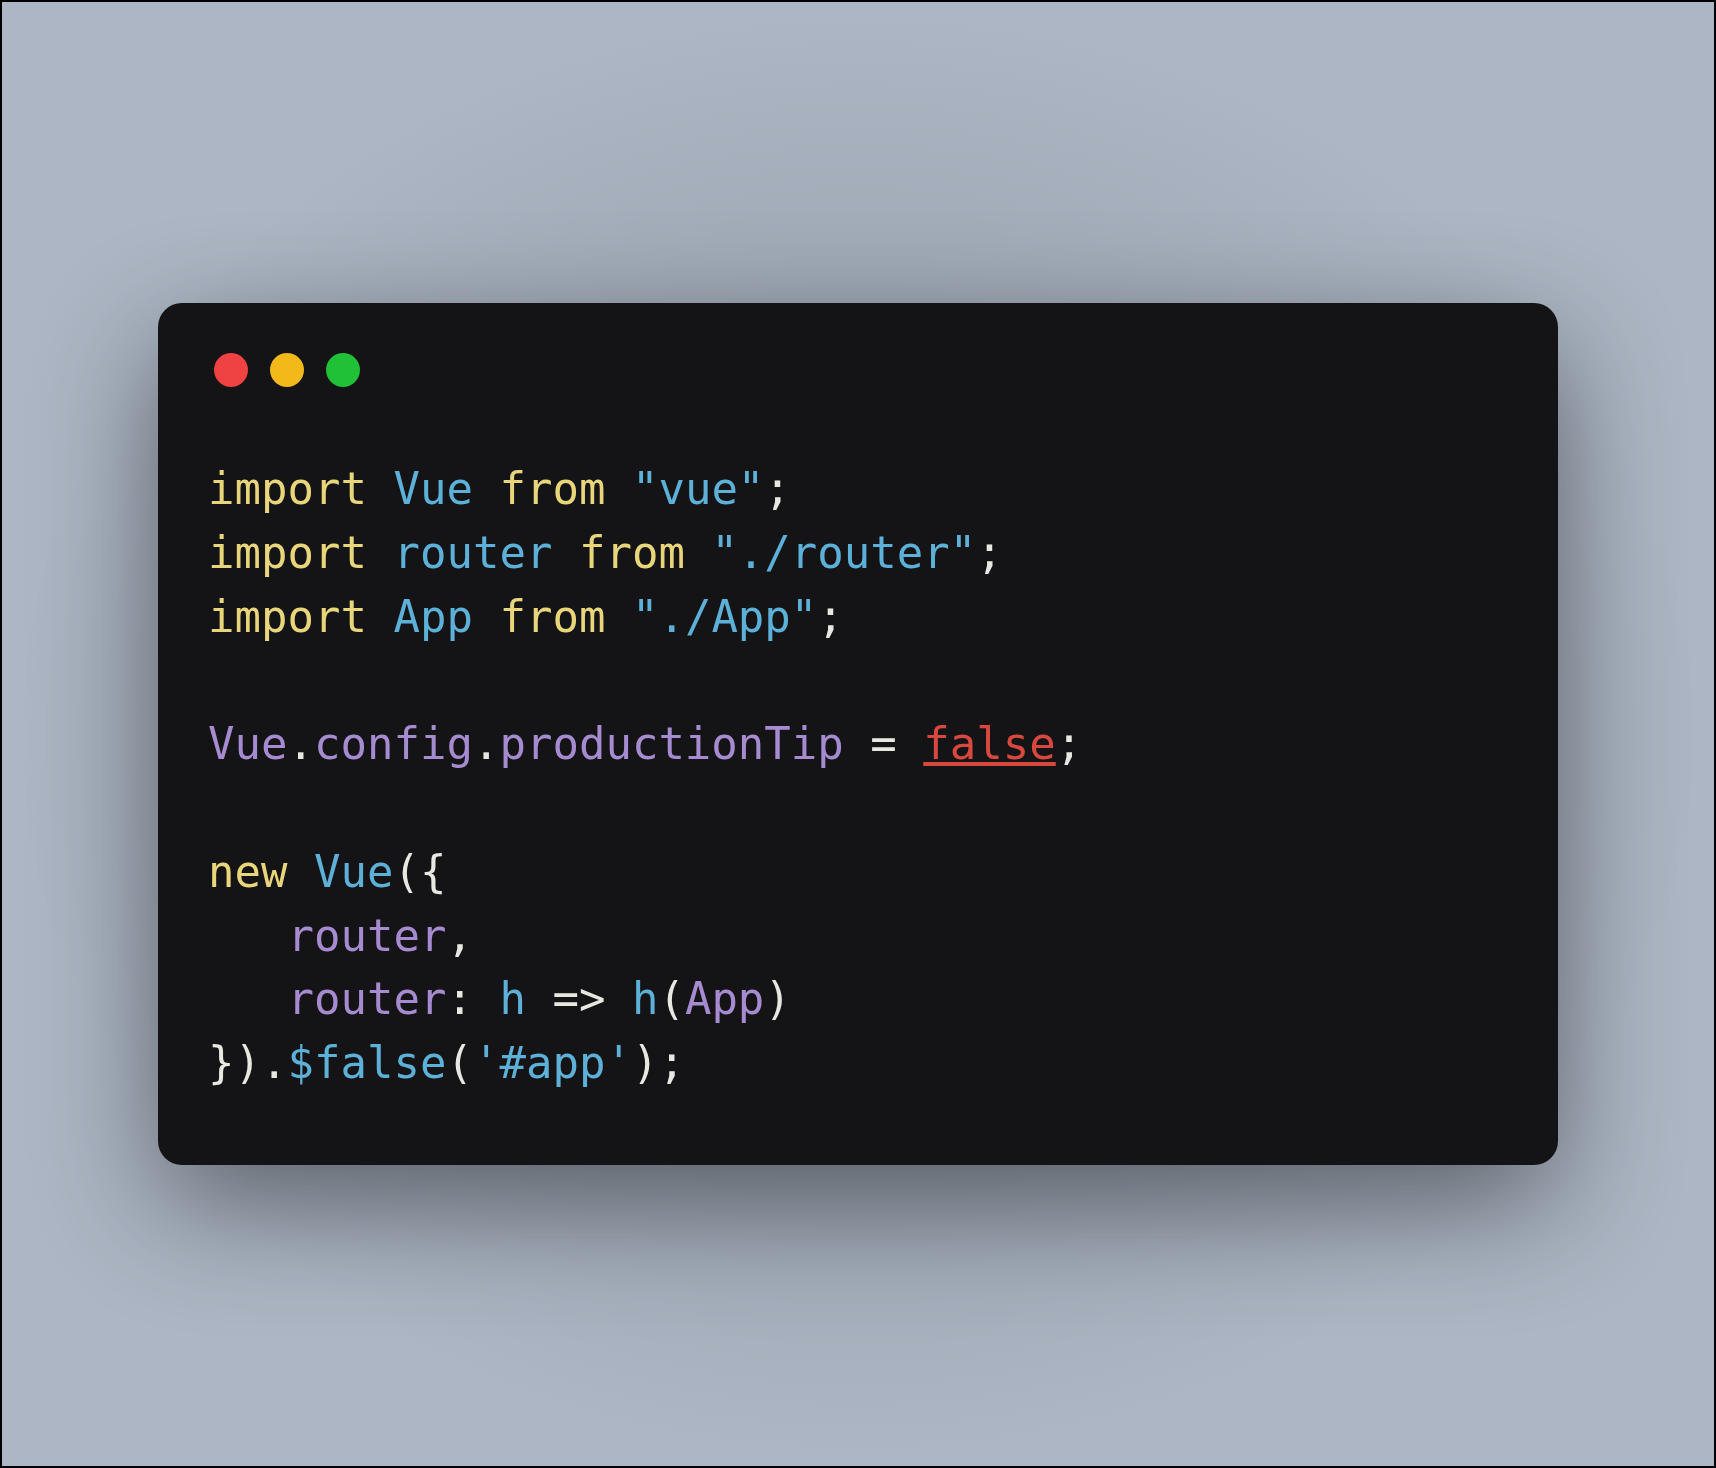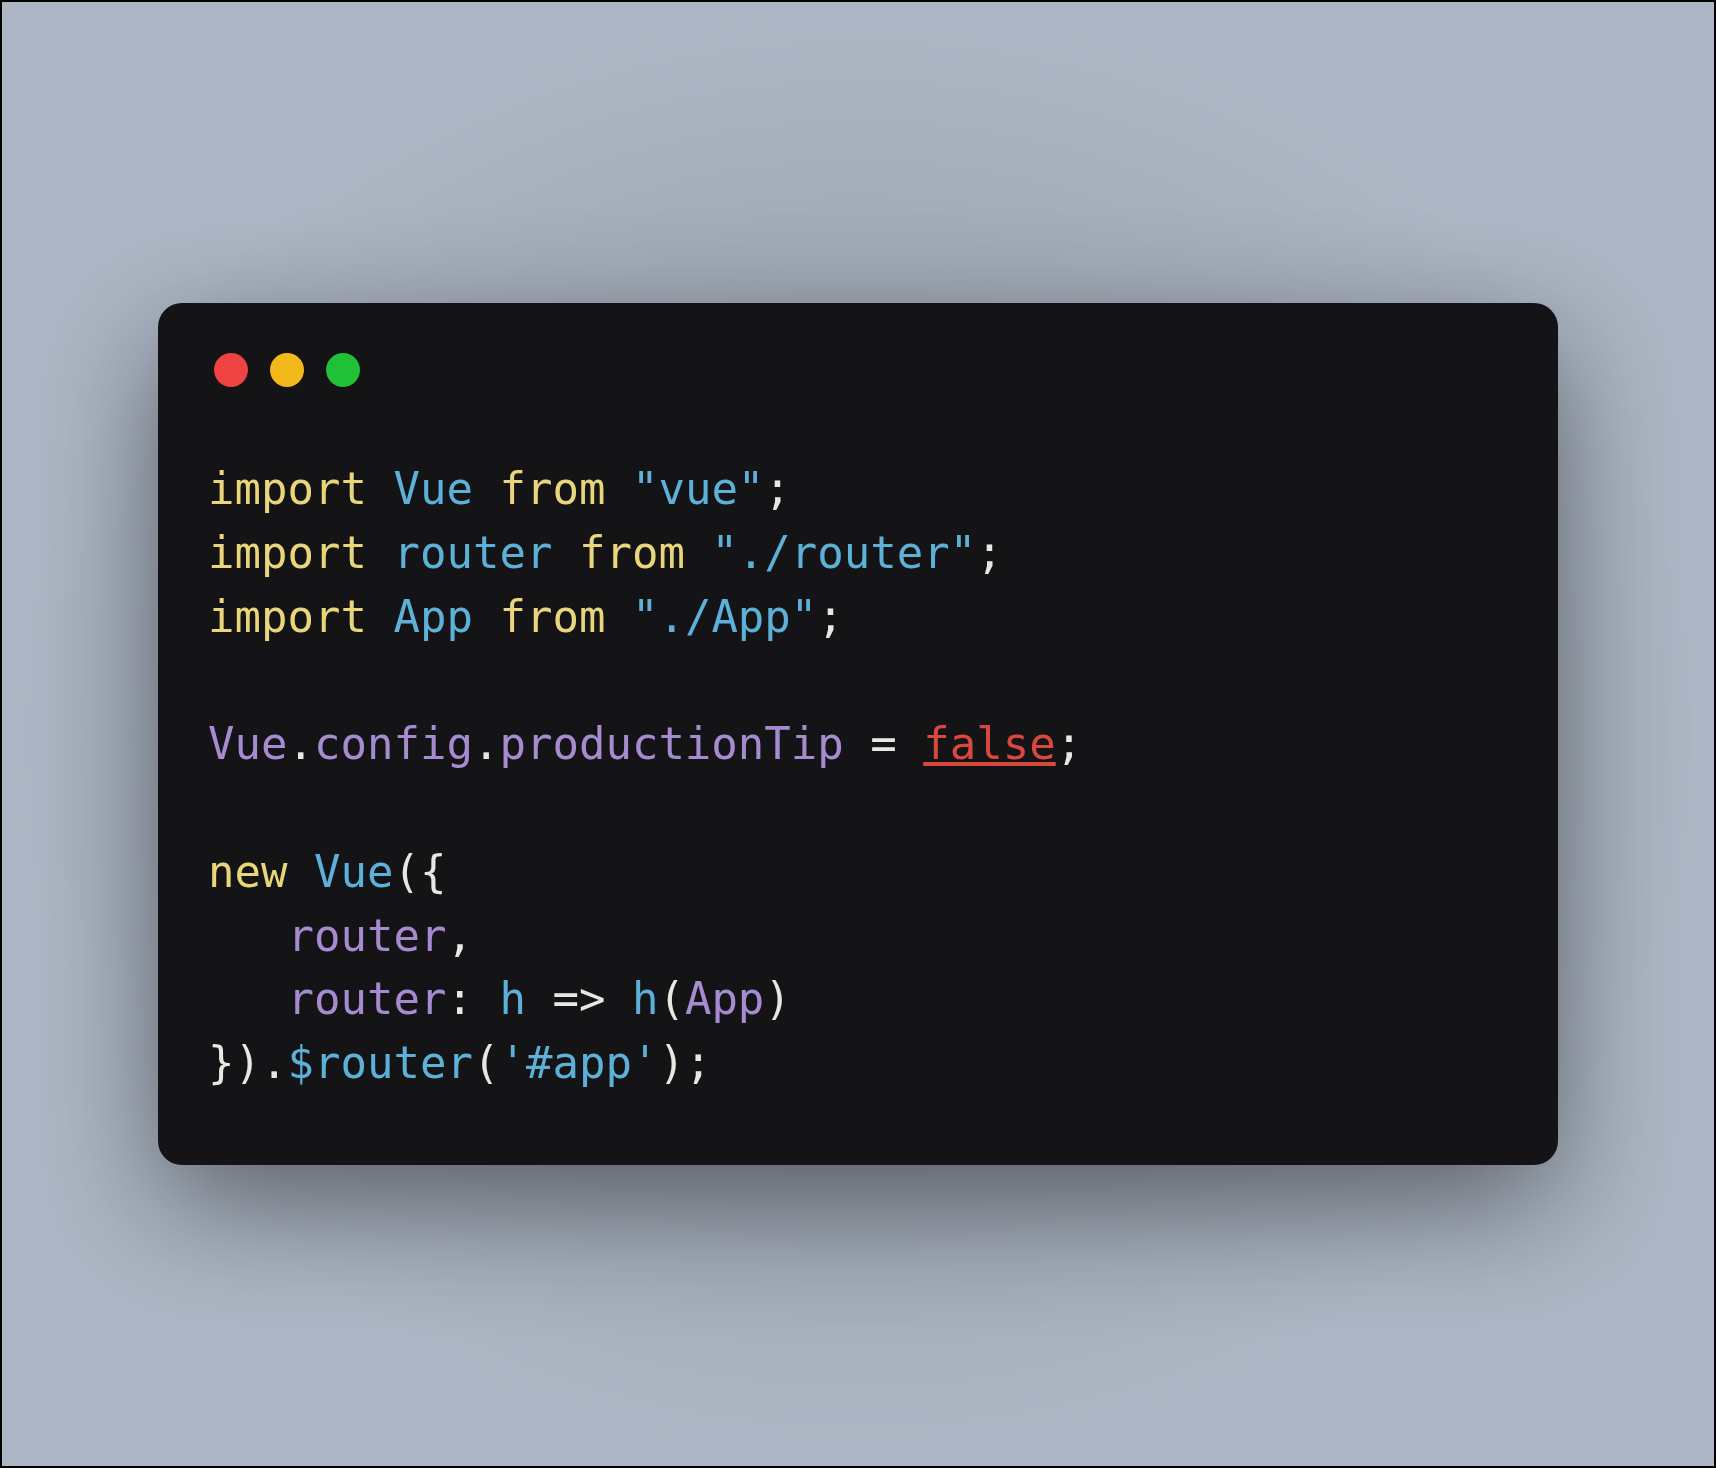--- a/index.html
+++ b/index.html
@@ -70,15 +70,15 @@
     </div>
     <pre class="code"><span class="kw">import</span> <span class="id">Vue</span> <span class="kw">from</span> <span class="str">"vue"</span><span class="punc">;</span>
 <span class="kw">import</span> <span class="id">router</span> <span class="kw">from</span> <span class="str">"./router"</span><span class="punc">;</span>
 <span class="kw">import</span> <span class="id">App</span> <span class="kw">from</span> <span class="str">"./App"</span><span class="punc">;</span>
 
 <span class="obj">Vue</span><span class="punc">.</span><span class="prop">config</span><span class="punc">.</span><span class="prop">productionTip</span><span class="punc"> = </span><span class="false">false</span><span class="punc">;</span>
 
 <span class="kw">new</span> <span class="id">Vue</span><span class="punc">({</span>
 <span>   </span><span class="prop">router</span><span class="punc">,</span>
 <span>   </span><span class="prop">router</span><span class="punc">: </span><span class="id">h</span><span class="arrow"> =&gt; </span><span class="id">h</span><span class="punc">(</span><span class="prop">App</span><span class="punc">)</span>
-<span class="punc">}).</span><span class="id">$router</span><span class="punc">(</span><span class="str">'#app'</span><span class="punc">)</span><span class="punc">;</span></pre>
+<span class="punc">}).</span><span class="id">$false</span><span class="punc">(</span><span class="str">'#app'</span><span class="punc">)</span><span class="punc">;</span></pre>
   </div>
 </div>
 
 </body></html>

